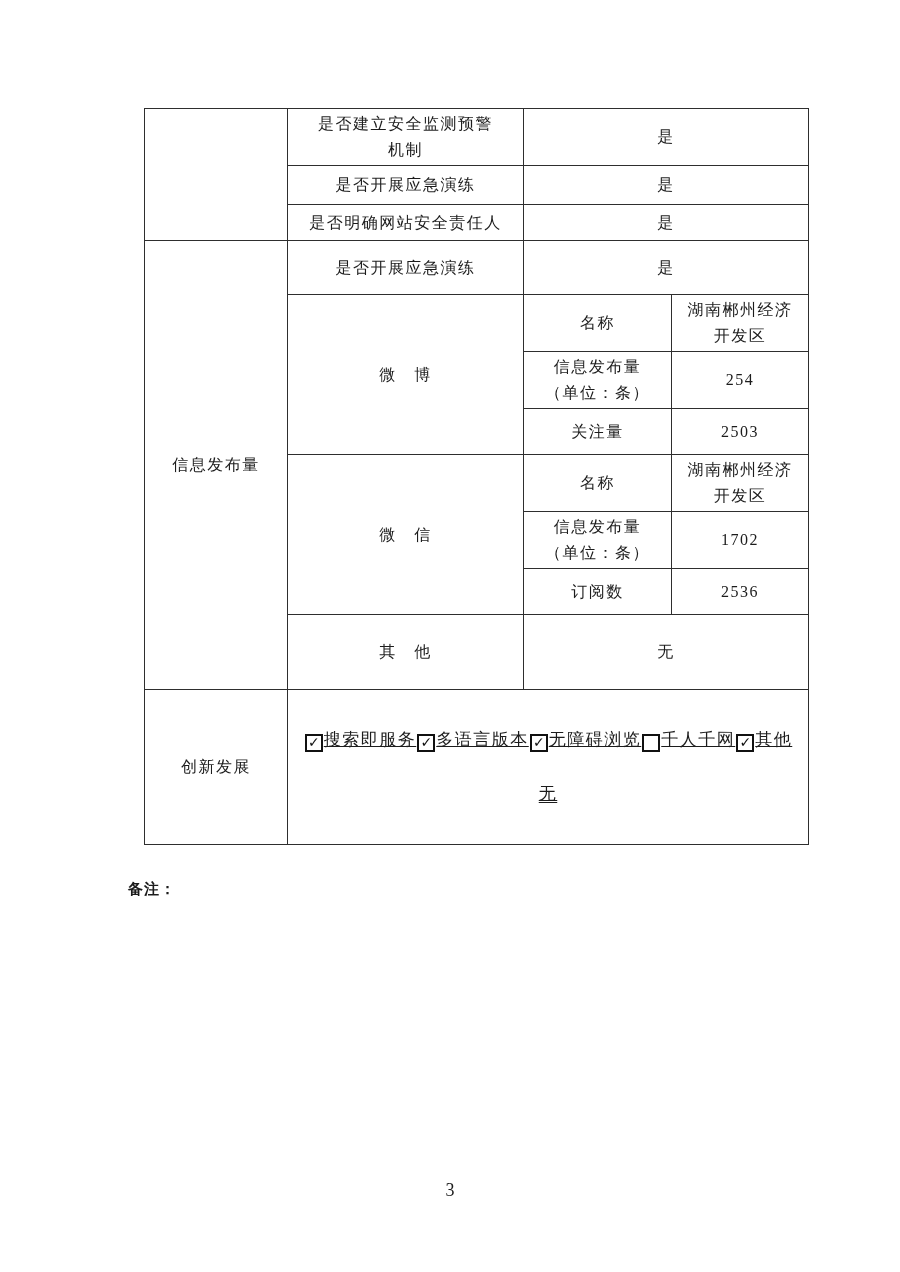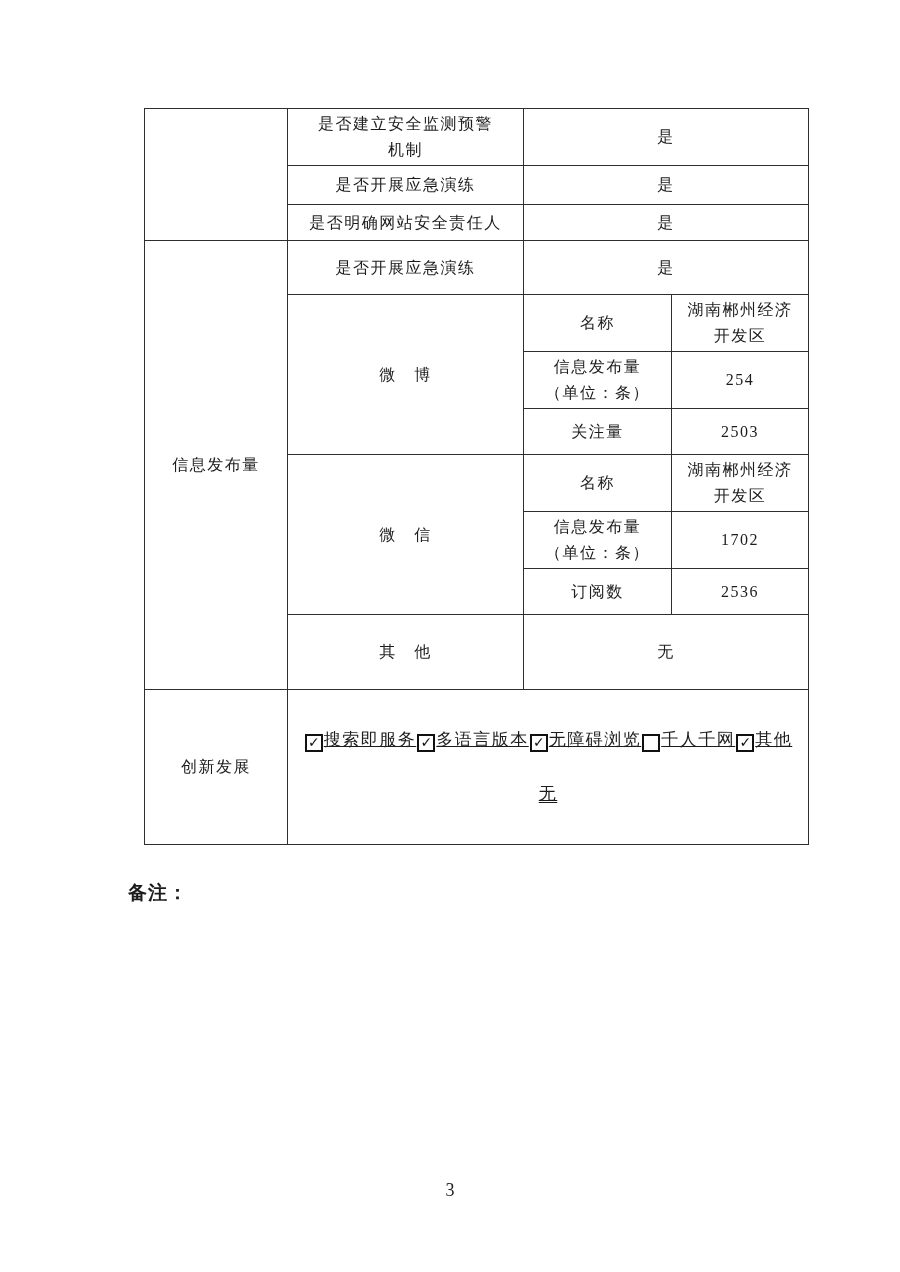--- a/index.html
+++ b/index.html
@@ -68,21 +68,21 @@
     font-family: "DejaVu Sans", sans-serif;
   }
   .cb[data-checked="false"] .cb-mark { visibility: hidden; }
   .other-value-line { line-height: 28px; font-size: 17px; }
   .underlined { text-decoration: underline; text-underline-offset: 3px; }
 
   .notes {
     position: absolute;
     left: 128px;
     top: 880px;
-    font-size: 19px;
+    font-size: 15px;
     font-weight: bold;
     letter-spacing: 1px;
   }
   .page-number {
     position: absolute;
     left: 0;
     top: 1180px;
     width: 100%;
     text-align: center;
     font-size: 18px;

